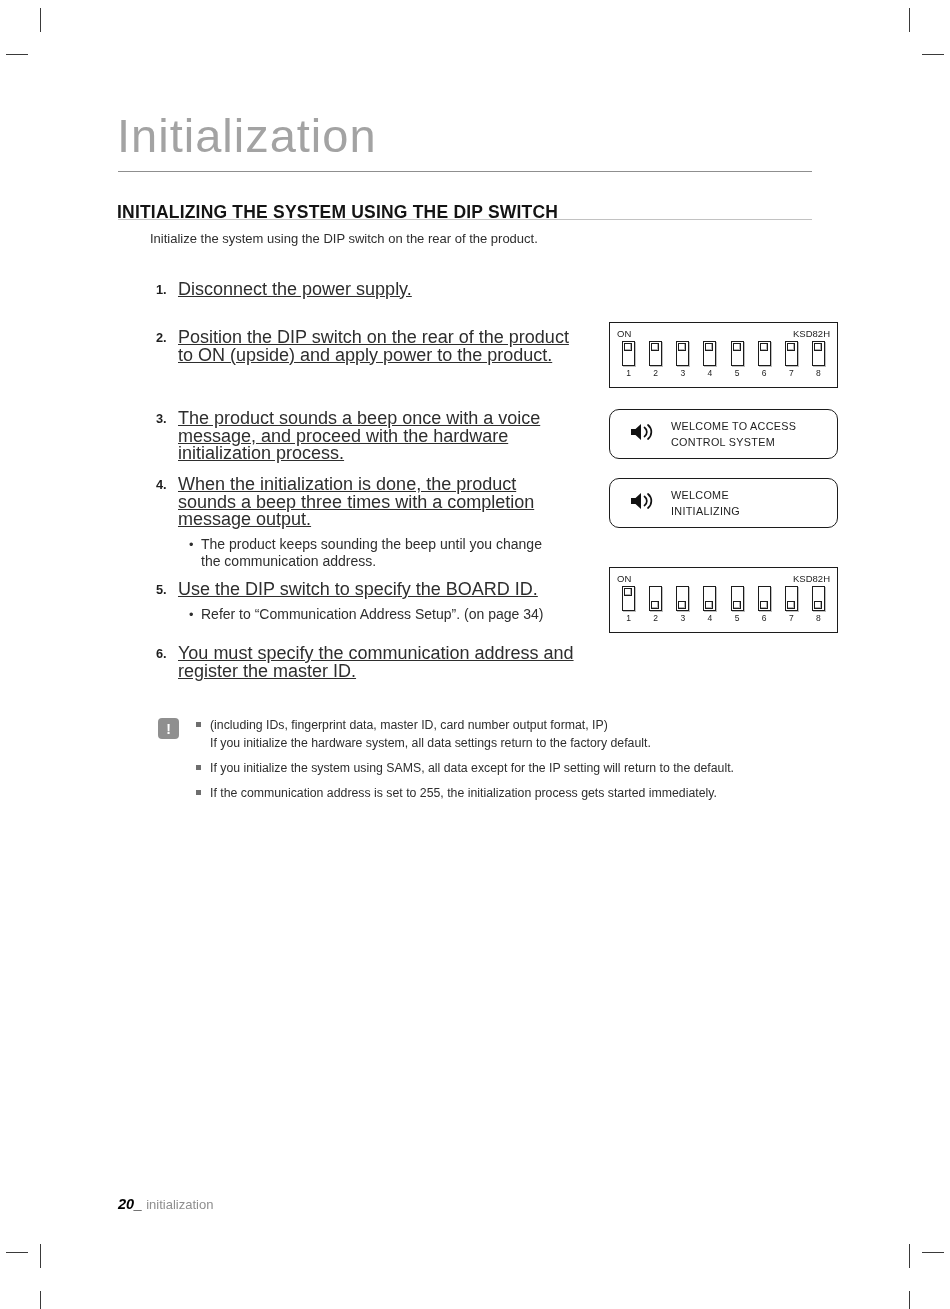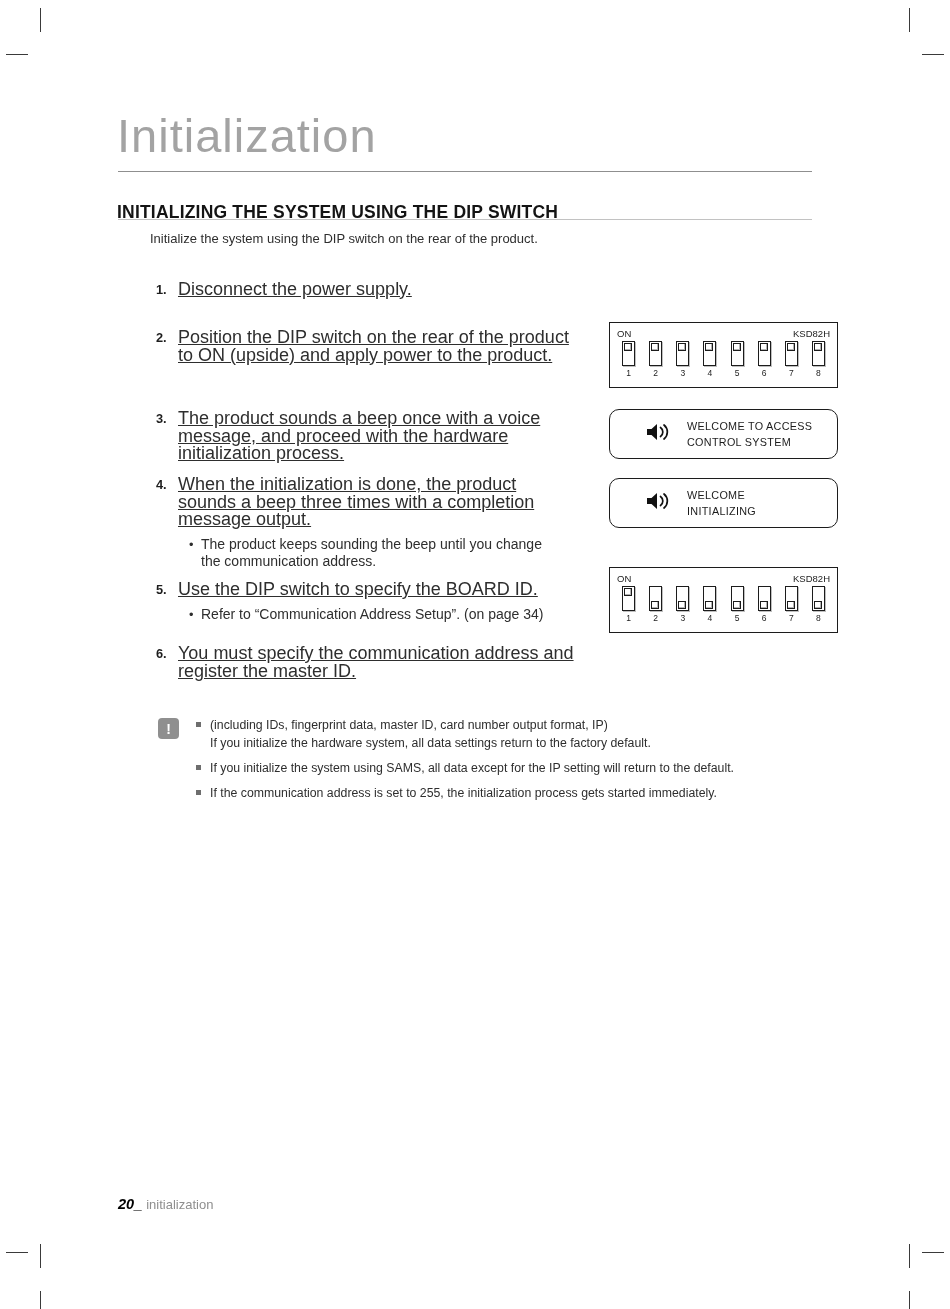--- a/index.html
+++ b/index.html
@@ -89,21 +89,21 @@
   .pos-up .knob { top: 1px; }
   .pos-down .knob { bottom: 1px; }
   .dip-num { font-size: 8.5px; margin-top: 2px; color: #1c1c1c; }
 
   .voice-box {
     border: 1.4px solid #1c1c1c;
     border-radius: 10px;
     height: 50px;
     display: flex;
     align-items: center;
-    padding-left: 36px;
+    padding-left: 20px;
     background: #fff;
   }
   .voice-text {
     margin-left: 16px;
     font-size: 10.8px;
     line-height: 16px;
     color: #1c1c1c;
     letter-spacing: 0.3px;
   }
 

